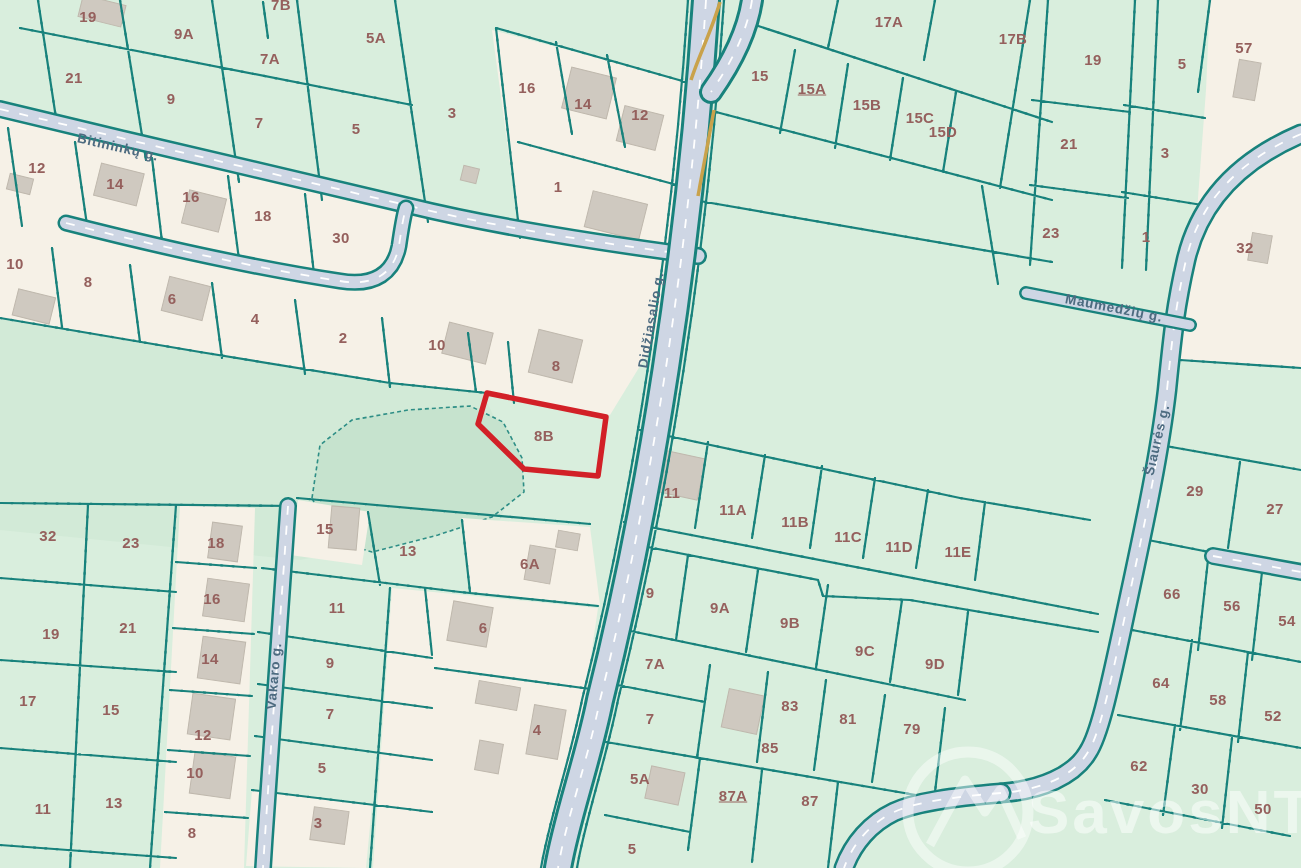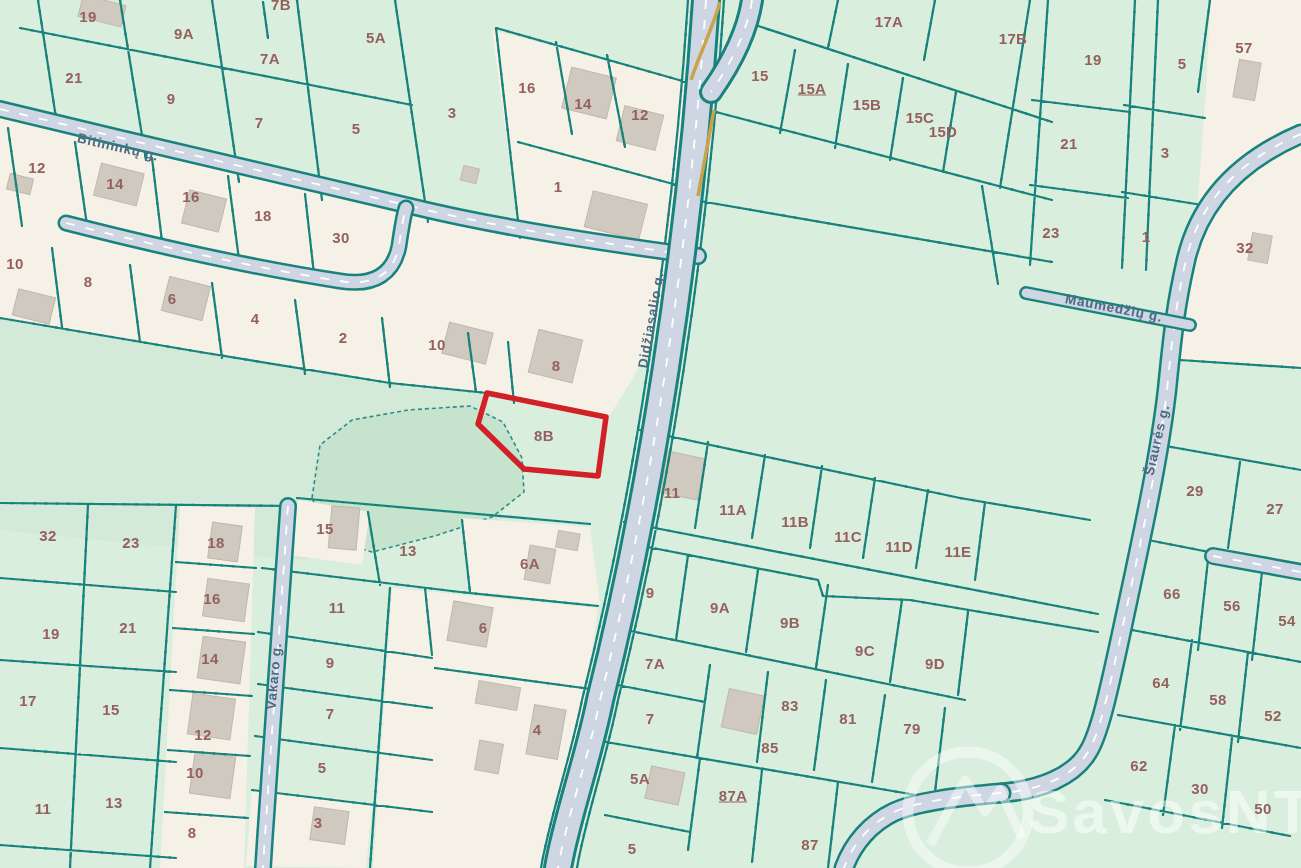--- a/index.html
+++ b/index.html
@@ -246,21 +246,21 @@
       <div class="plabel" style="left: 865px; top: 650px;">9C</div>
       <div class="plabel" style="left: 935px; top: 663px;">9D</div>
       <div class="plabel" style="left: 655px; top: 663px;">7A</div>
       <div class="plabel" style="left: 650px; top: 718px;">7</div>
       <div class="plabel" style="left: 770px; top: 703px; margin-top: 44px;">85</div>
       <div class="plabel" style="left: 790px; top: 705px;">83</div>
       <div class="plabel" style="left: 848px; top: 718px;">81</div>
       <div class="plabel" style="left: 912px; top: 728px;">79</div>
       <div class="plabel" style="left: 640px; top: 778px;">5A</div>
       <div class="plabel" style="left: 733px; top: 795px; text-decoration: underline;">87A</div>
-      <div class="plabel" style="left: 810px; top: 800px; margin-top: 44px;">87</div>
+      <div class="plabel" style="left: 810px; top: 800px;">87</div>
       <div class="plabel" style="left: 632px; top: 848px;">5</div>
       <div class="plabel" style="left: 1195px; top: 490px;">29</div>
       <div class="plabel" style="left: 1275px; top: 508px;">27</div>
       <div class="plabel" style="left: 1172px; top: 593px;">66</div>
       <div class="plabel" style="left: 1232px; top: 605px;">56</div>
       <div class="plabel" style="left: 1287px; top: 620px;">54</div>
       <div class="plabel" style="left: 1161px; top: 682px;">64</div>
       <div class="plabel" style="left: 1218px; top: 699px;">58</div>
       <div class="plabel" style="left: 1273px; top: 715px;">52</div>
       <div class="plabel" style="left: 1139px; top: 765px;">62</div>

